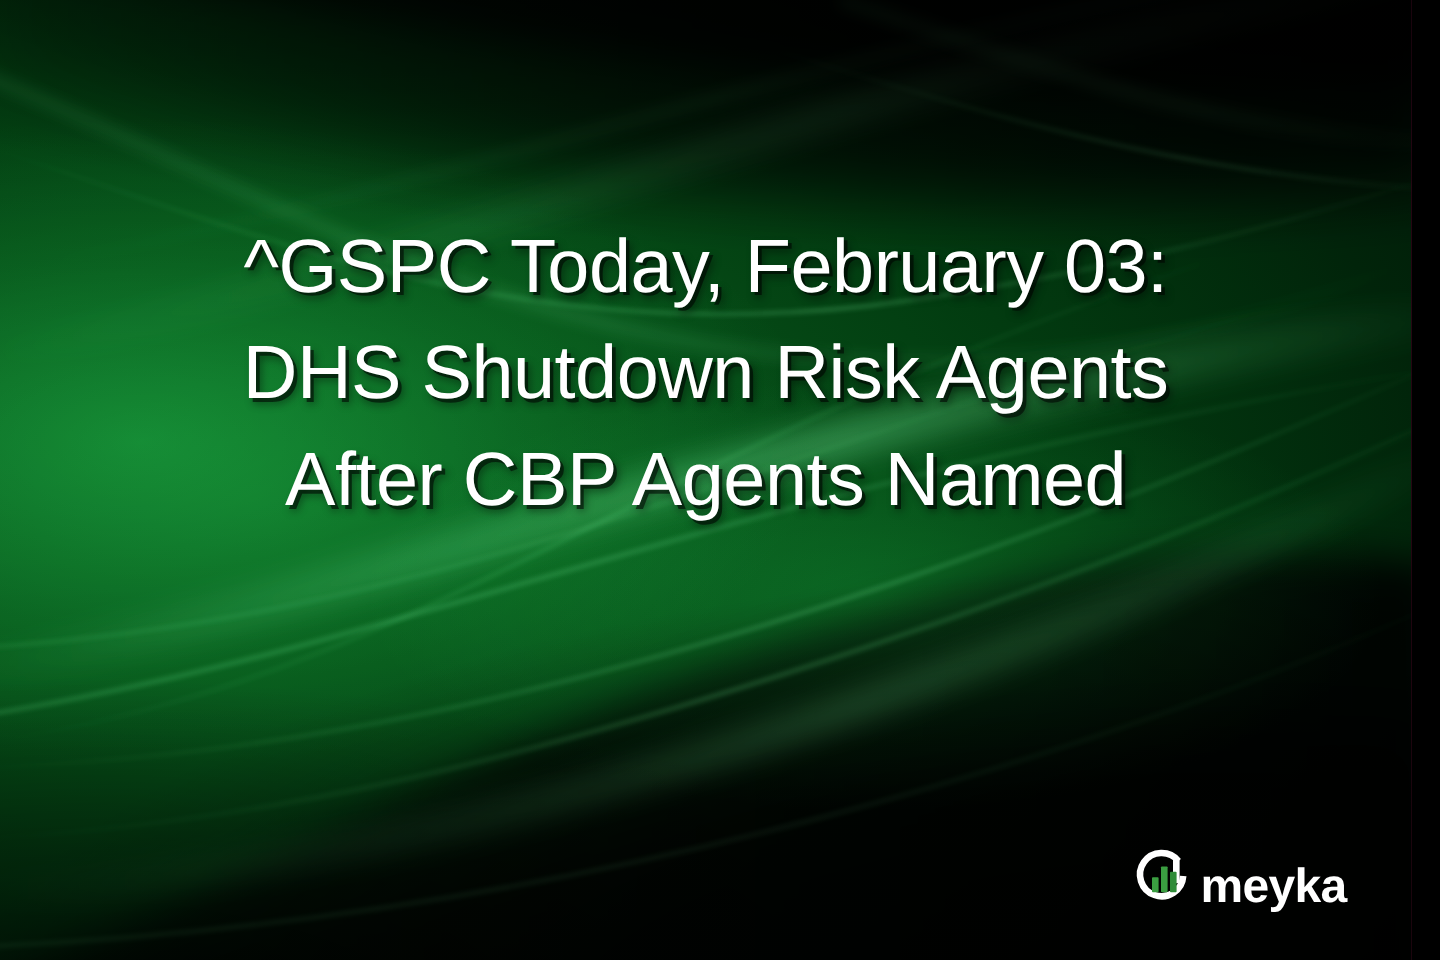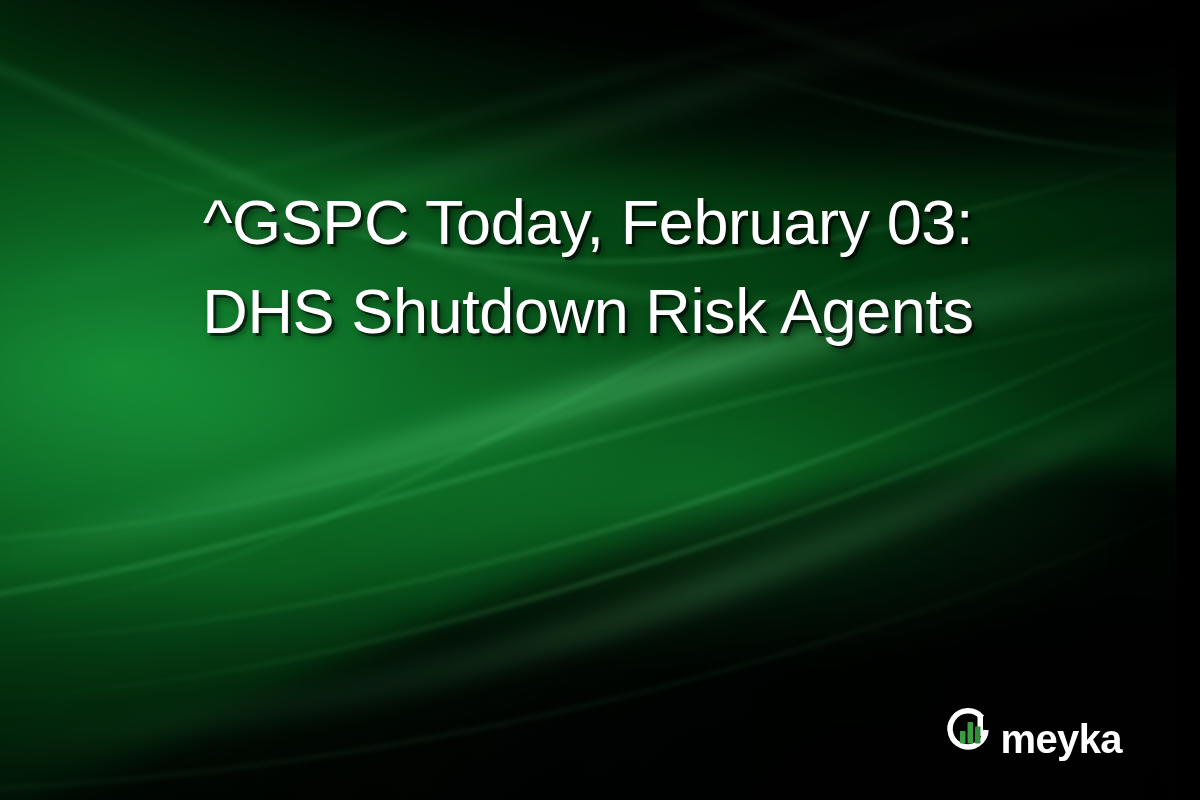--- a/index.html
+++ b/index.html
@@ -229,20 +229,21 @@
     </g>
   </svg>
 
   <div class="bg-layer bg-darktop"></div>
   <div class="bg-layer bg-darkbottom"></div>
   <div class="bg-layer bg-darkleftbottom"></div>
 
   <div id="headline">
     <span class="line">^GSPC Today, February 03:</span>
     <span class="line">DHS Shutdown Risk Agents</span>
+    <span class="line">After CBP Agents Named</span>
   </div>
 
   <div id="logo">
     <svg class="mark" viewBox="0 0 100 100">
 
       <path d="M78,25
                A 36 36 0 1 0 86,50" fill="none" stroke="#ffffff" stroke-width="11" stroke-linecap="butt"></path>
 
       <rect x="69" y="22" width="11" height="40" fill="#ffffff"></rect>
 

